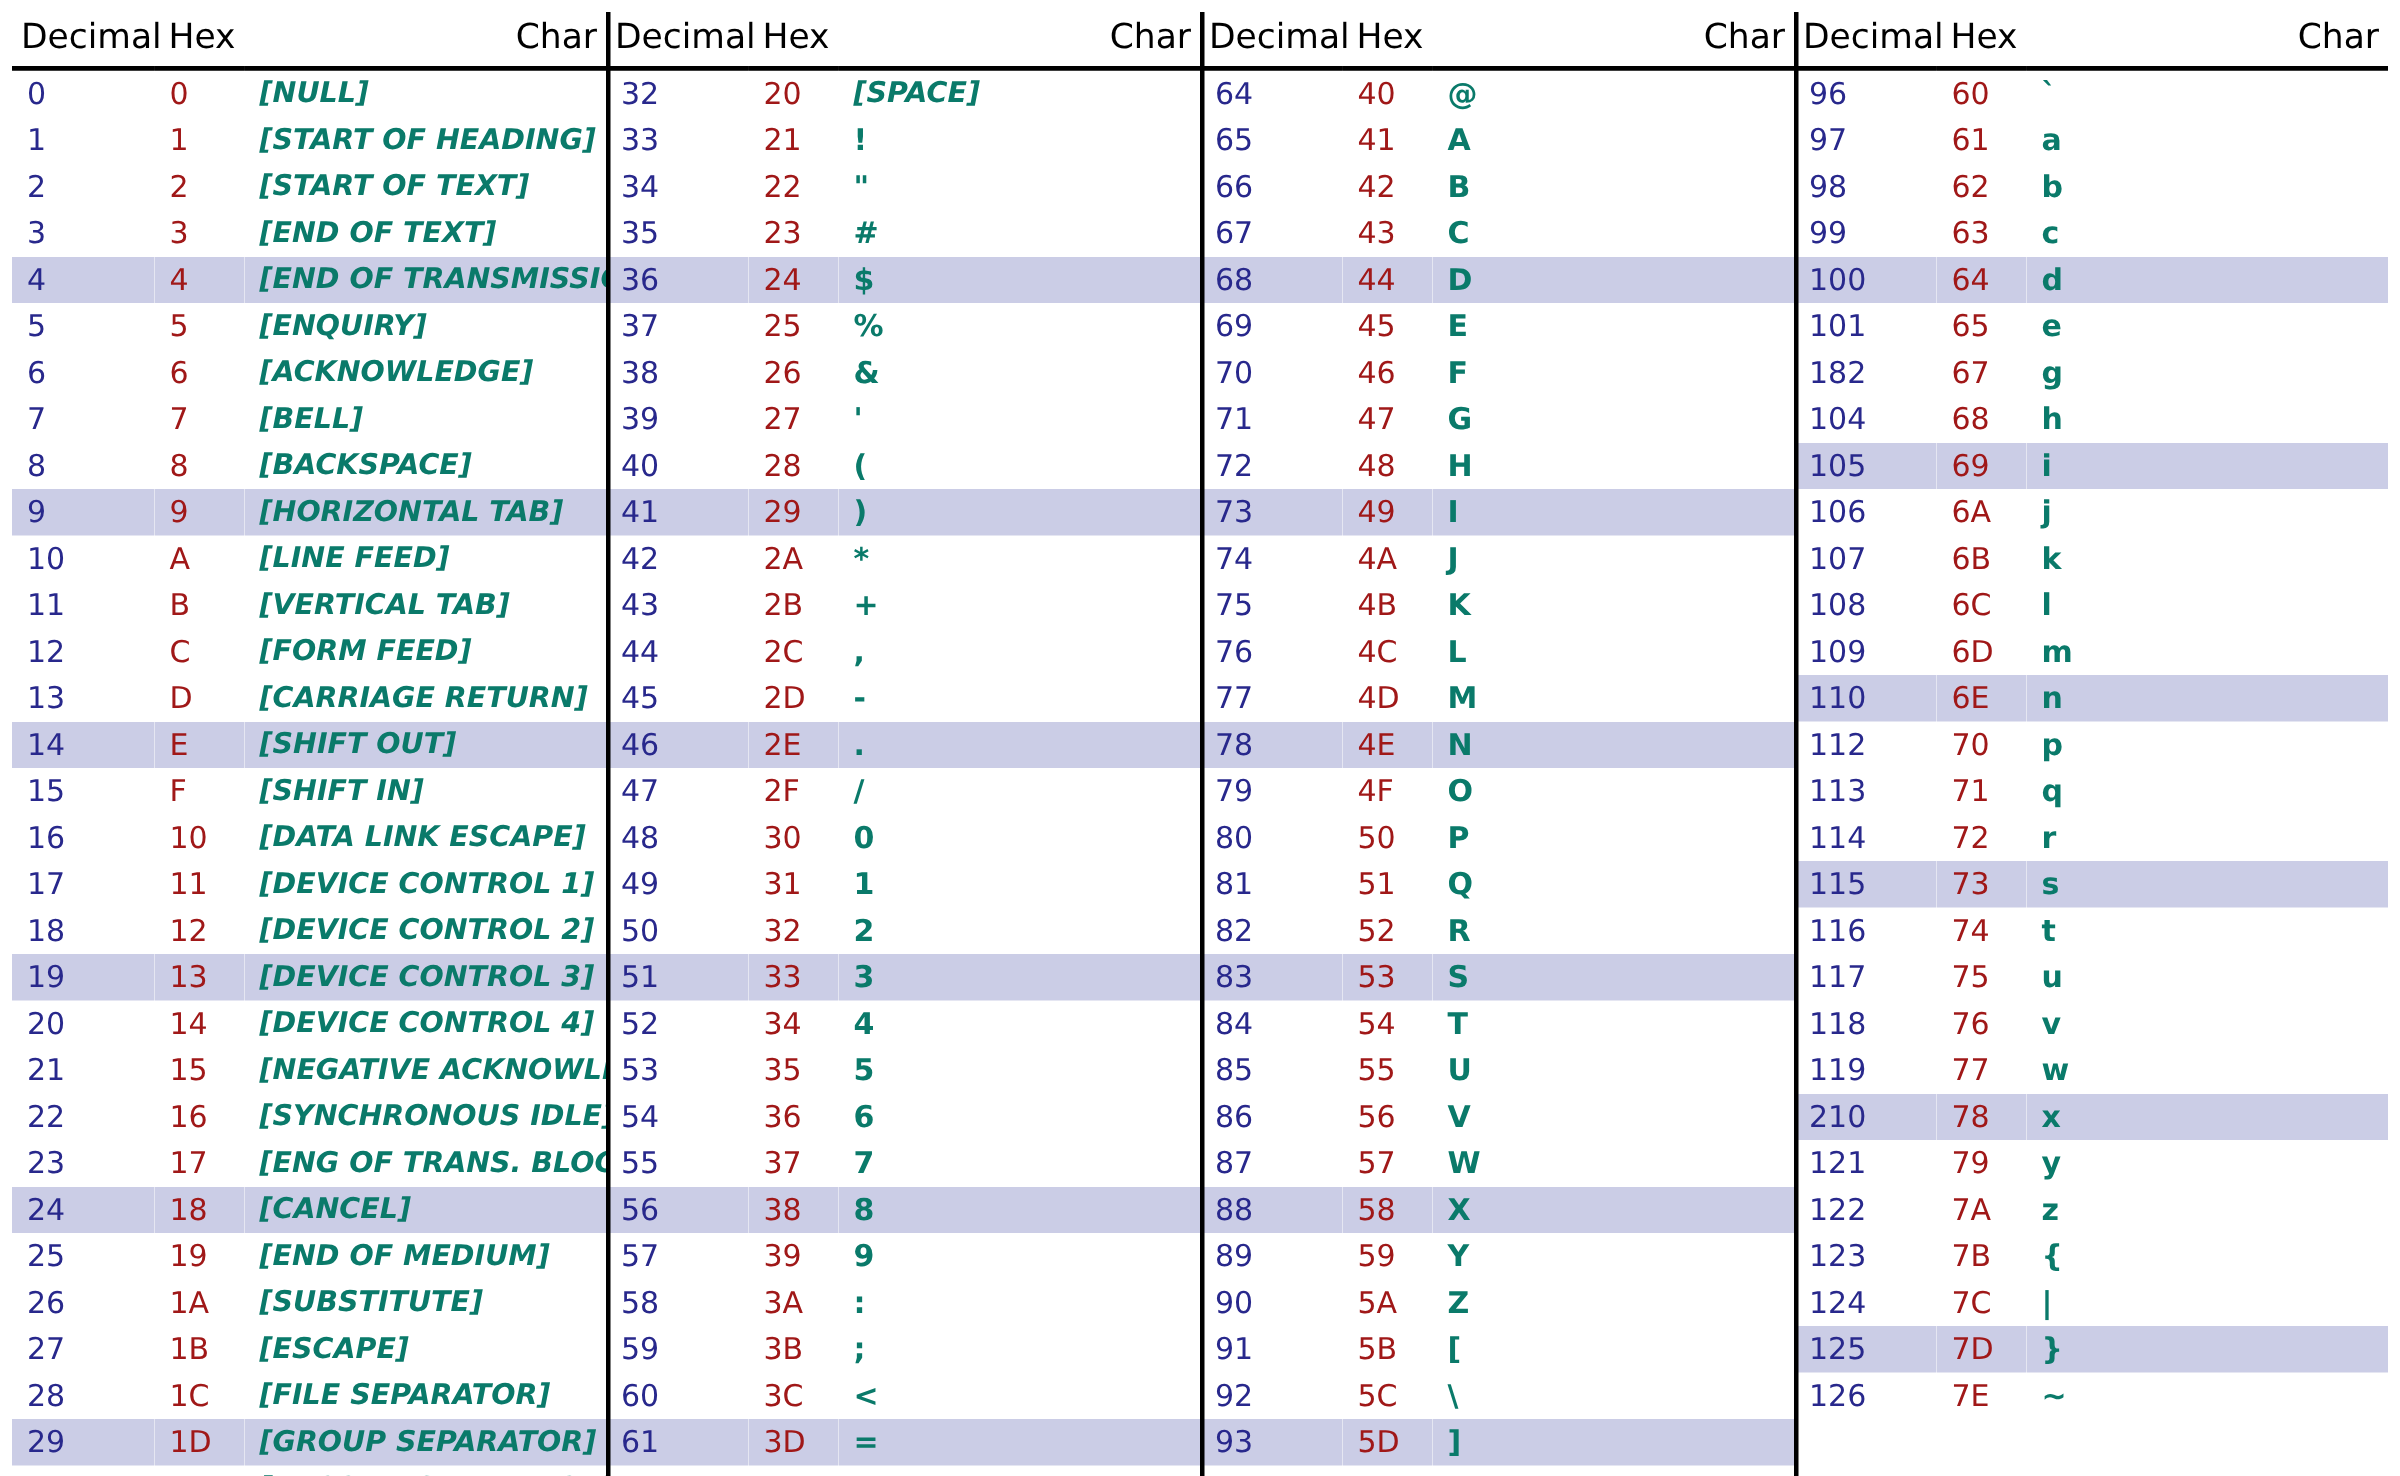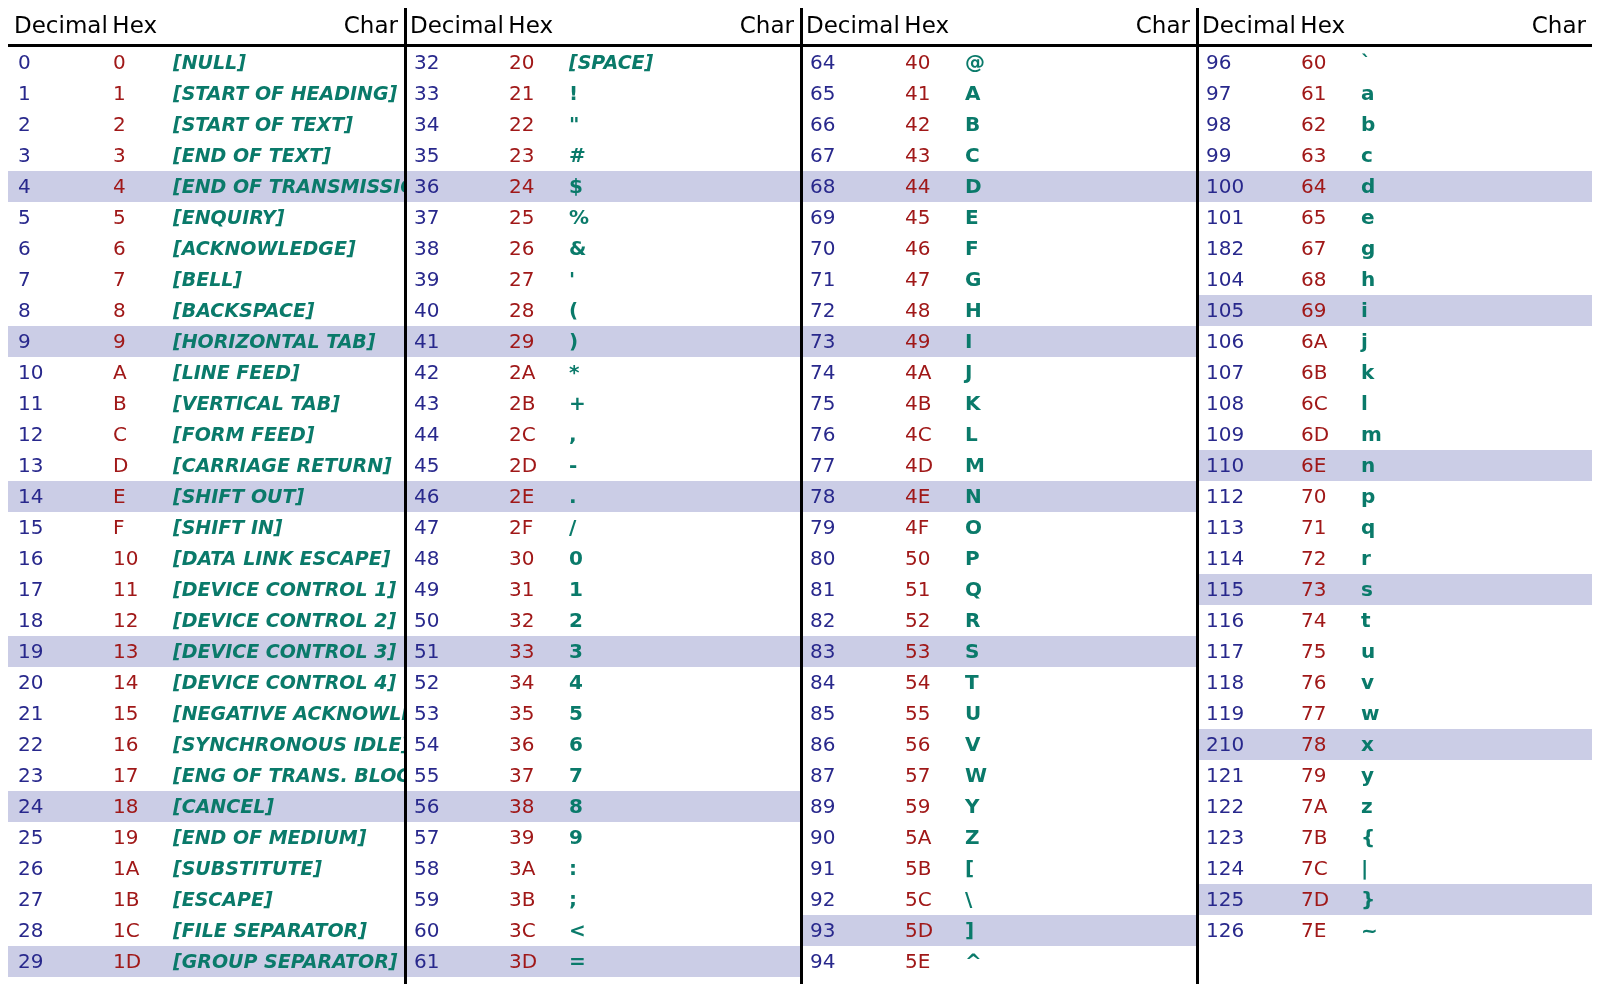--- a/index.html
+++ b/index.html
@@ -546,20 +546,25 @@
           <tr>
             <td class="dec">86</td>
             <td class="hex">56</td>
             <td class="char">V</td>
           </tr>
           <tr>
             <td class="dec">87</td>
             <td class="hex">57</td>
             <td class="char">W</td>
           </tr>
+          <tr class="stripe">
+            <td class="dec">88</td>
+            <td class="hex">58</td>
+            <td class="char">X</td>
+          </tr>
           <tr>
             <td class="dec">89</td>
             <td class="hex">59</td>
             <td class="char">Y</td>
           </tr>
           <tr>
             <td class="dec">90</td>
             <td class="hex">5A</td>
             <td class="char">Z</td>
           </tr>

